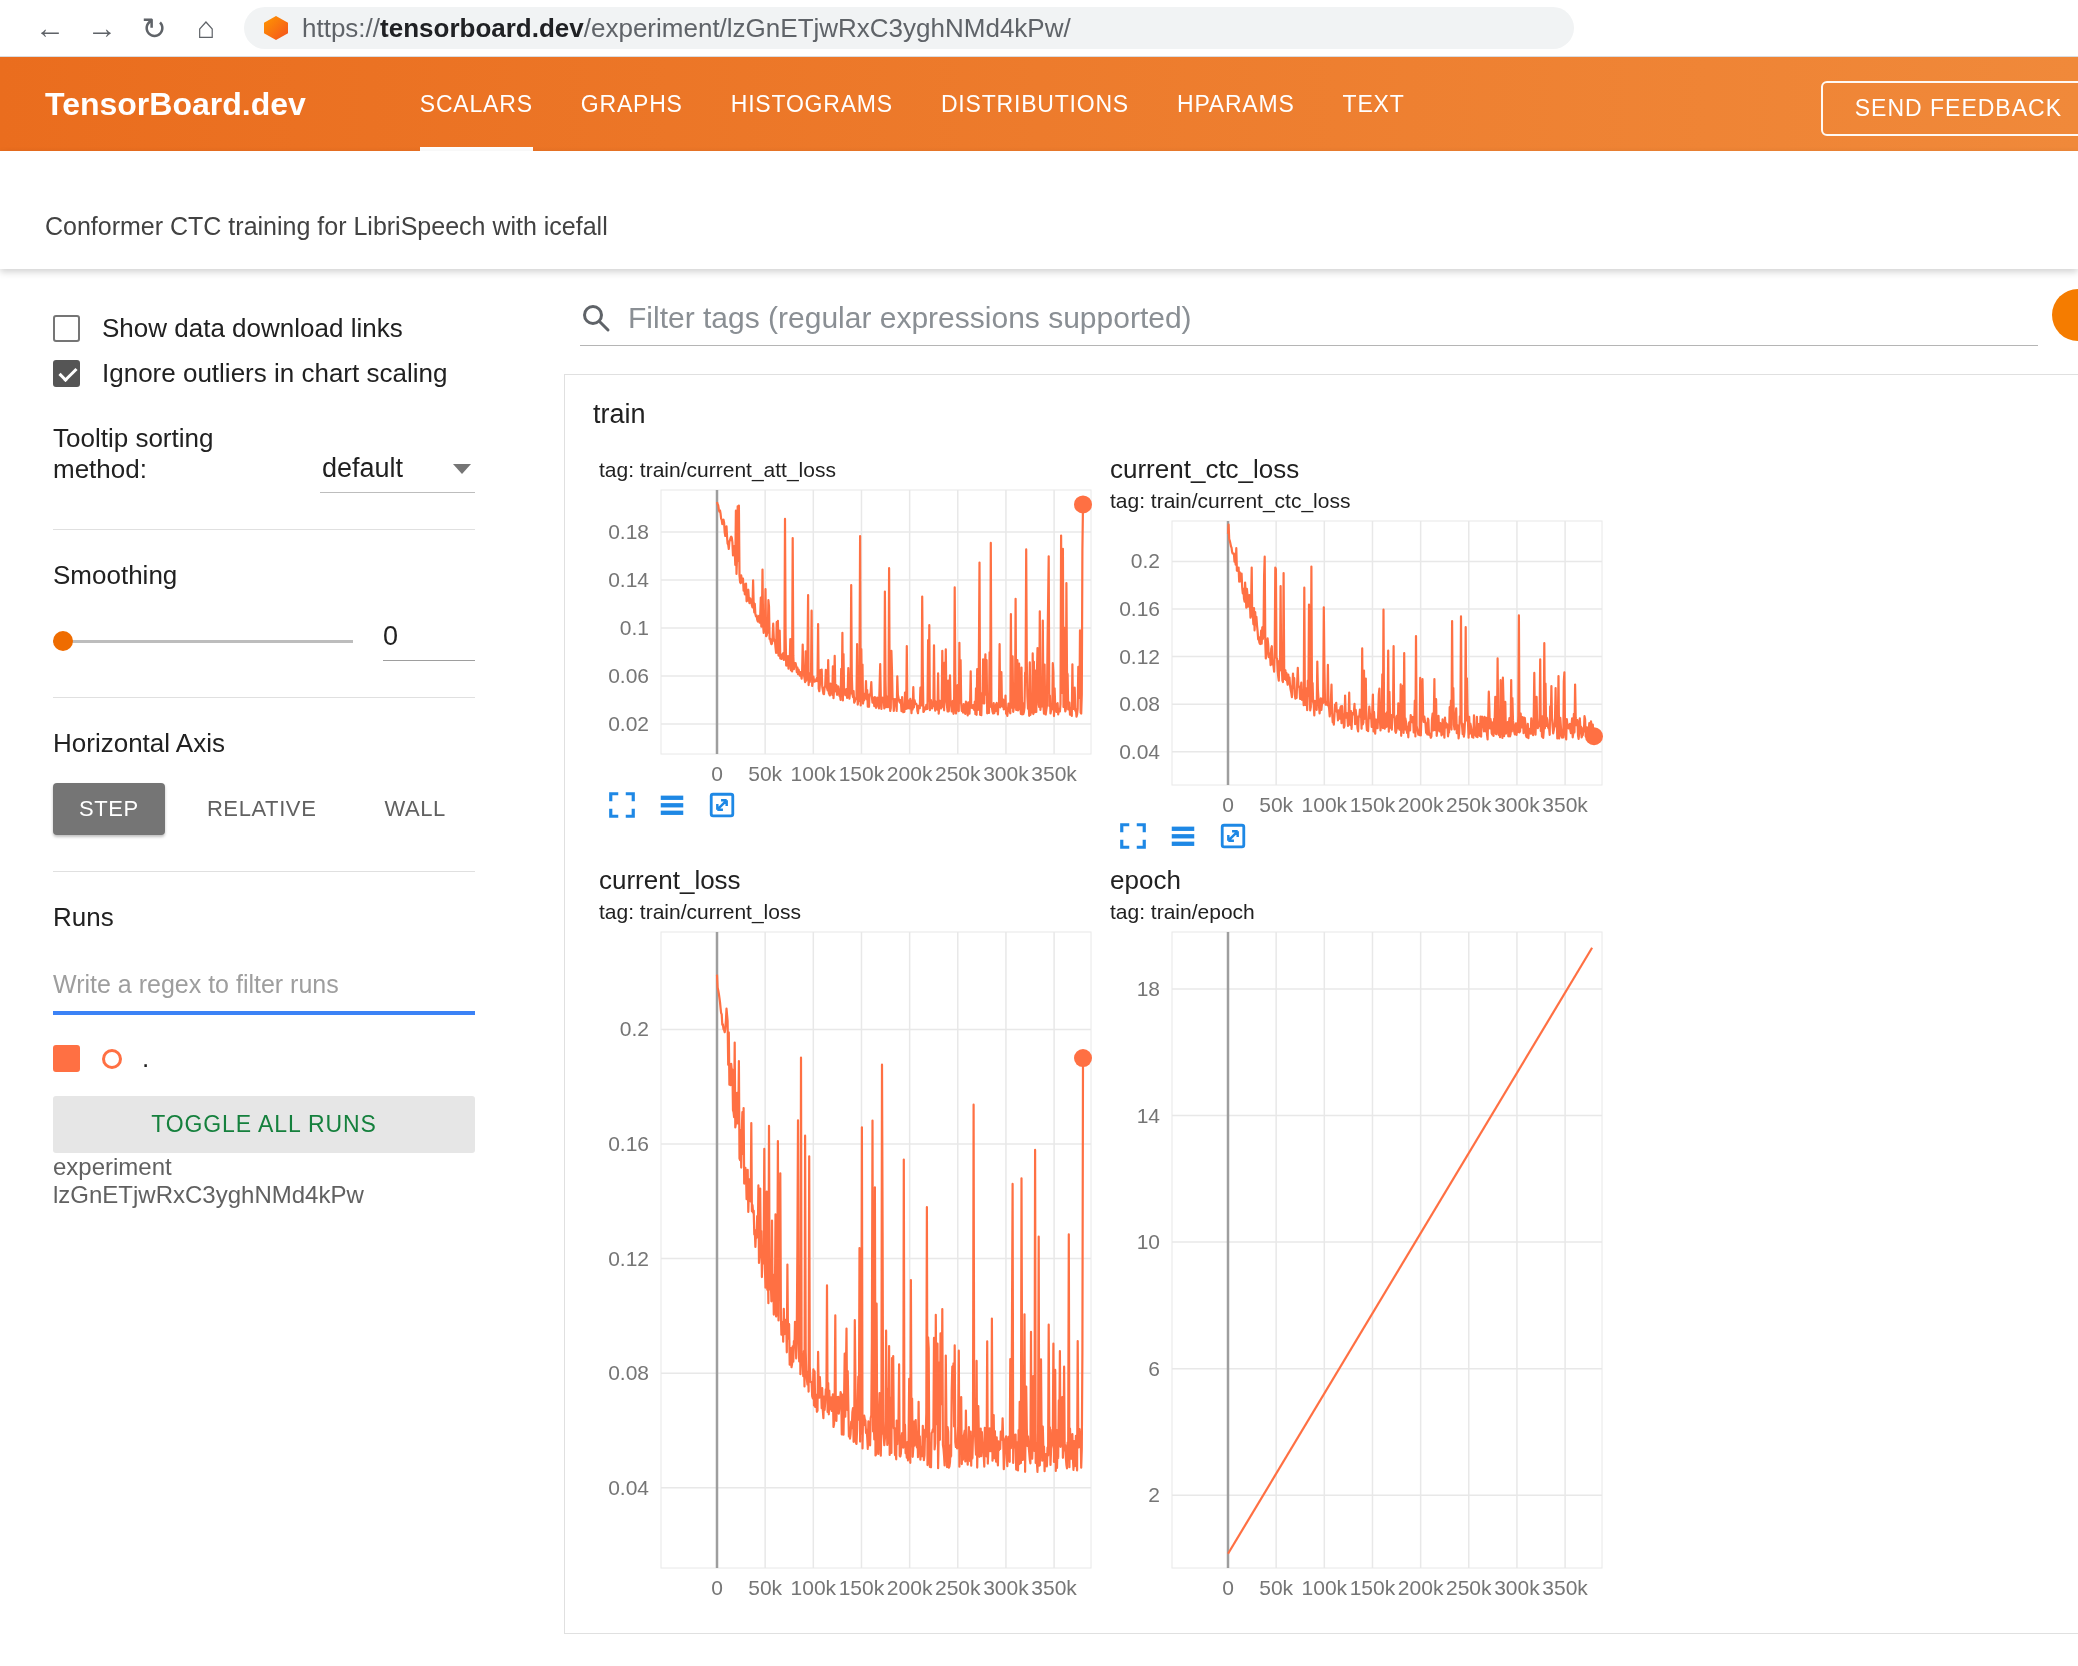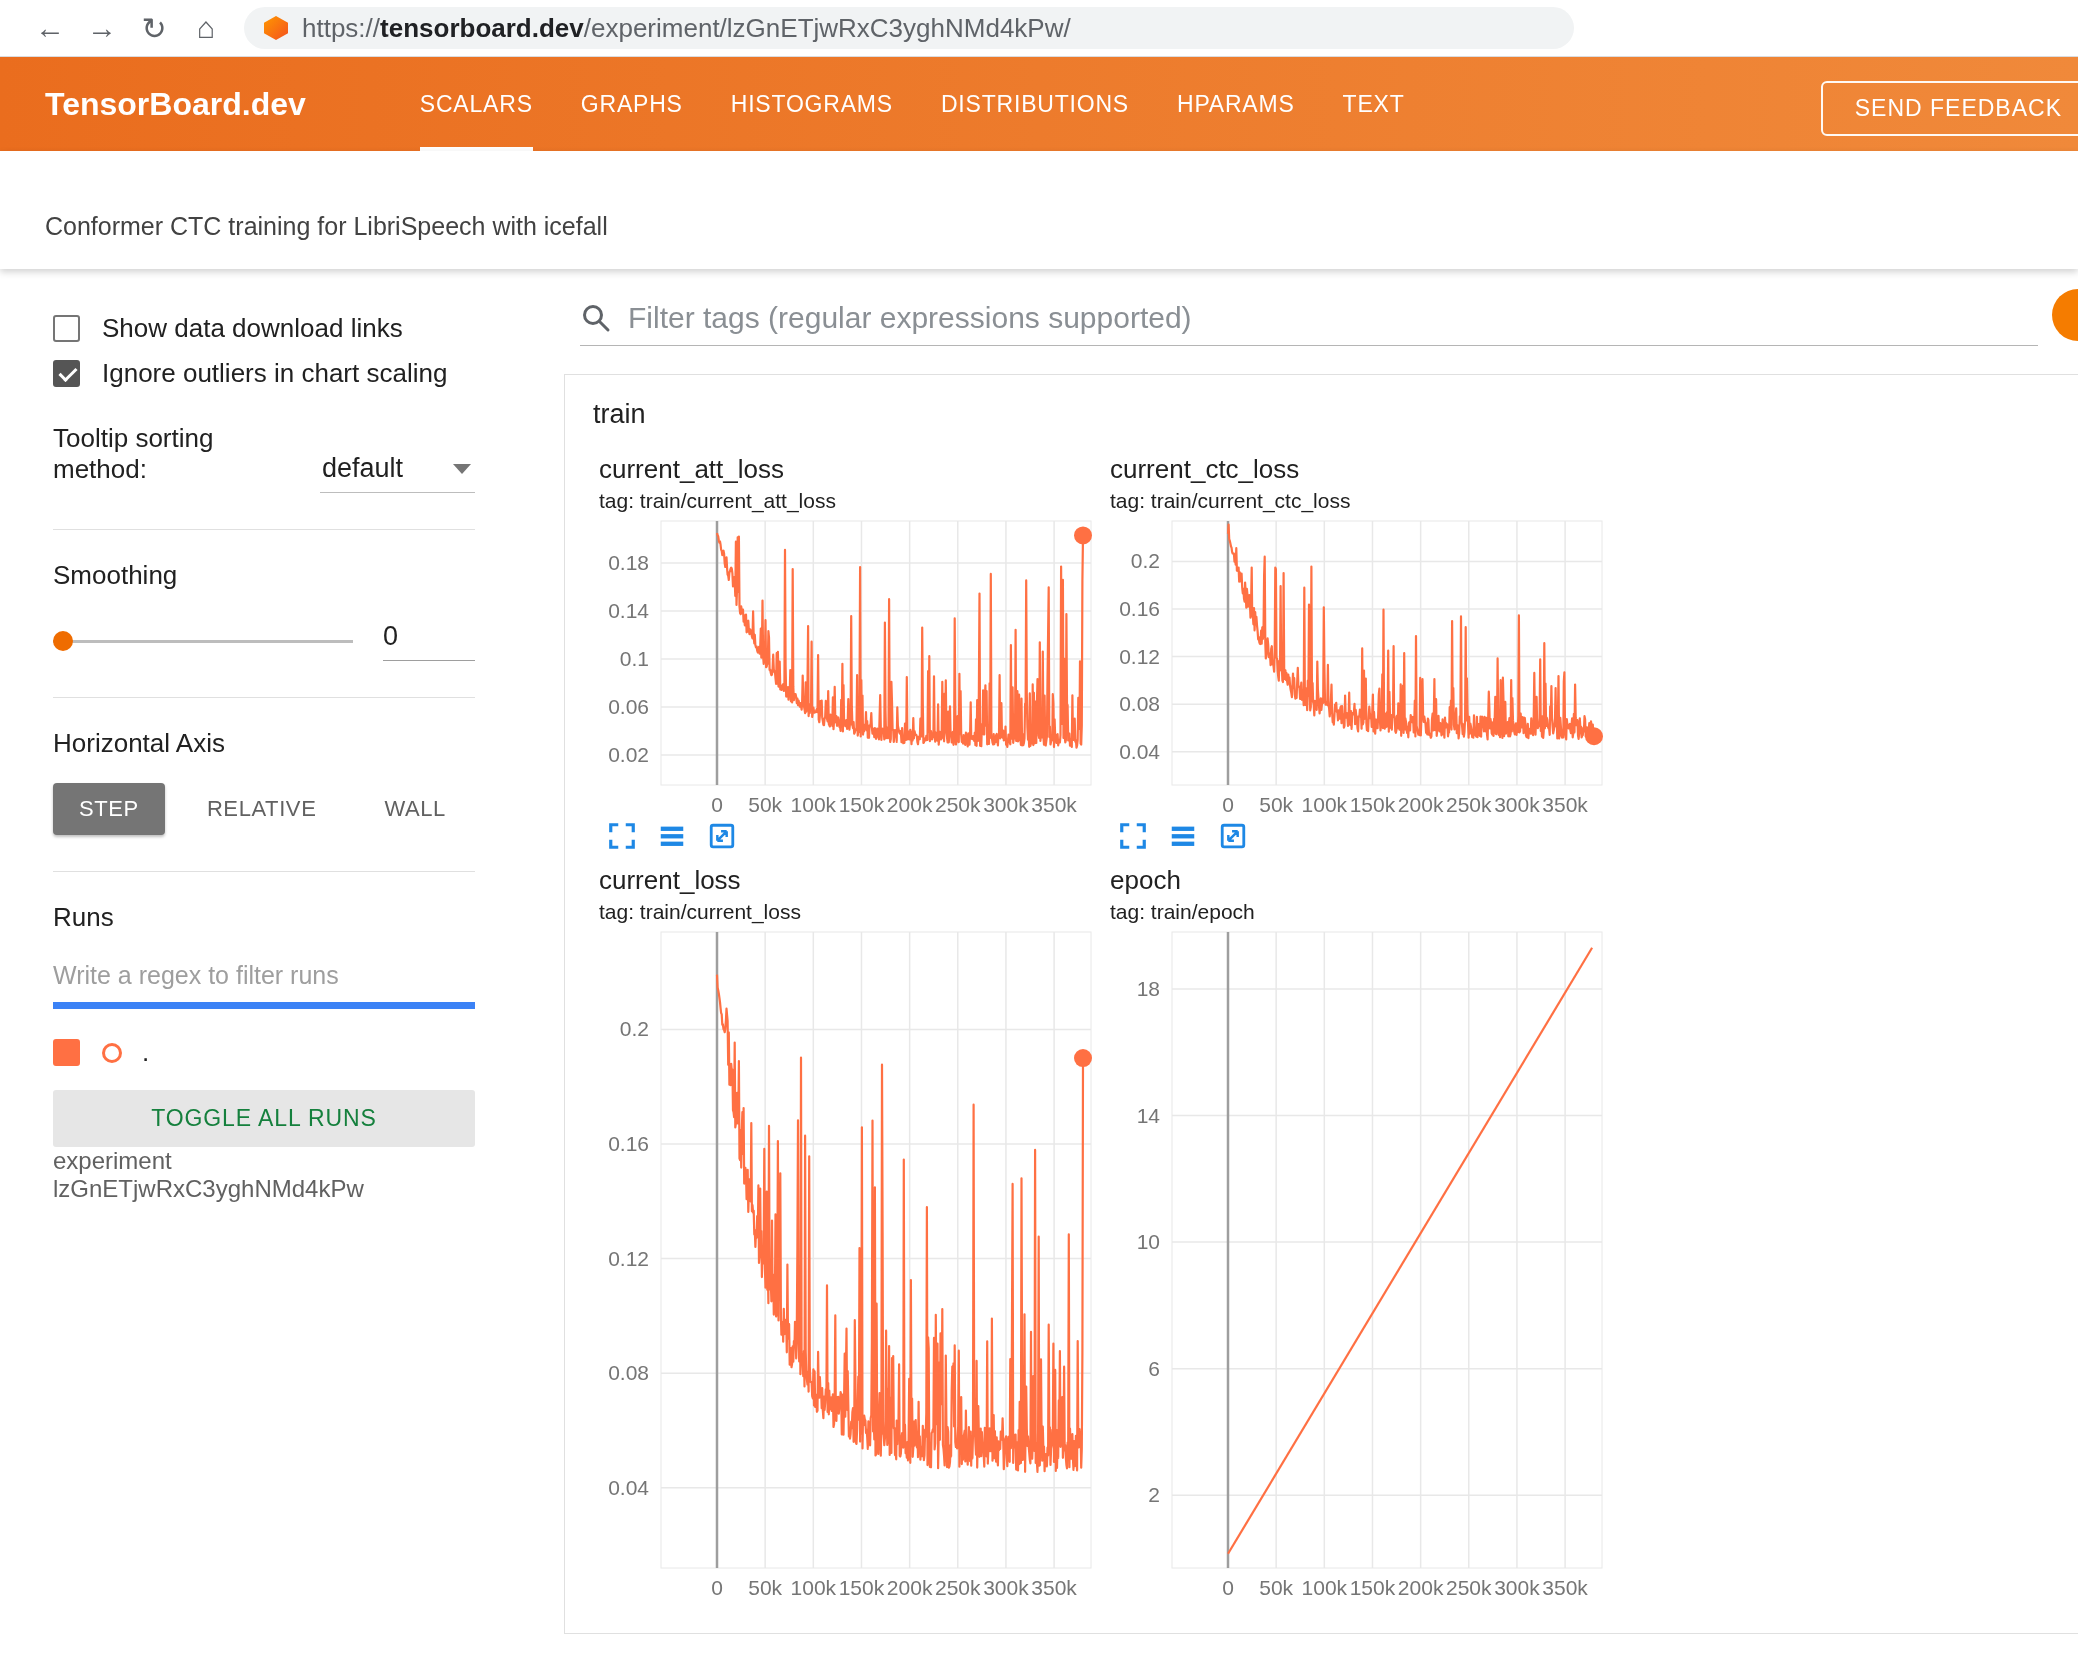--- a/index.html
+++ b/index.html
@@ -70,22 +70,22 @@
     border-radius:50%; background:#ef6c00; }
   .slider-value { margin-left:auto; width:92px; font-size:27px;
     border-bottom:1px solid #9e9e9e; padding-bottom:8px; }
 
   .haxis-group { display:flex; align-items:center; margin-top:24px; }
   .haxis-btn { font-size:22px; letter-spacing:.6px; padding:13px 26px; border:none;
     background:transparent; color:#616161; cursor:pointer; border-radius:4px; }
   .haxis-btn.active { background:#757575; color:#fff; box-shadow:0 2px 3px rgba(0,0,0,.25); }
   .haxis-btn + .haxis-btn { margin-left:16px; }
 
-  .runs-input { width:100%; margin-top:20px; border:none; outline:none;
-    border-bottom:7px solid #3b82f6; font-size:25px; padding:8px 0 12px;
+  .runs-input { width:100%; margin-top:29px; border:none; outline:none;
+    border-bottom:4px solid #3b82f6; font-size:25px; padding:8px 0 12px;
     font-family:inherit; color:#212121; }
   .runs-input::placeholder { color:#9e9e9e; }
   .run-row { display:flex; align-items:center; margin-top:28px; }
   .run-swatch { width:20px; height:20px; border:3px solid #ff7043; border-radius:50%;
     margin-right:20px; cursor:pointer; }
   .run-label { font-size:26px; }
   .toggle-all { width:100%; margin-top:22px; background:#e6e6e6; border:none;
     color:#15803d; font-size:23px; letter-spacing:.9px; padding:15px 0;
     border-radius:3px; cursor:pointer; font-family:inherit; }
   .experiment-note { font-size:24px; color:#616161; }
@@ -210,21 +210,20 @@
     </div>
 
     <div class="fab-partial"></div>
 
     <div class="card">
       <div class="card-header">train</div>
 
       <div class="charts-grid">
 
         <div class="chart-block">
-          <div class="chart-title">current_att_loss</div>
           <div class="chart-tag">tag: train/current_att_loss</div>
           <svg class="plot" width="500" height="304">
               <rect x="62" y="6" width="430" height="264" fill="#fff" stroke="#e8e8e8"></rect>
               <line x1="62" x2="492" y1="240" y2="240" stroke="#e8e8e8" stroke-width="1.5"></line>
               <text x="50" y="247" text-anchor="end" fill="#757575" font-size="21">0.02</text>
               <line x1="62" x2="492" y1="192" y2="192" stroke="#e8e8e8" stroke-width="1.5"></line>
               <text x="50" y="199" text-anchor="end" fill="#757575" font-size="21">0.06</text>
               <line x1="62" x2="492" y1="144" y2="144" stroke="#e8e8e8" stroke-width="1.5"></line>
               <text x="50" y="151" text-anchor="end" fill="#757575" font-size="21">0.1</text>
               <line x1="62" x2="492" y1="95.99999999999997" y2="95.99999999999997" stroke="#e8e8e8" stroke-width="1.5"></line>

